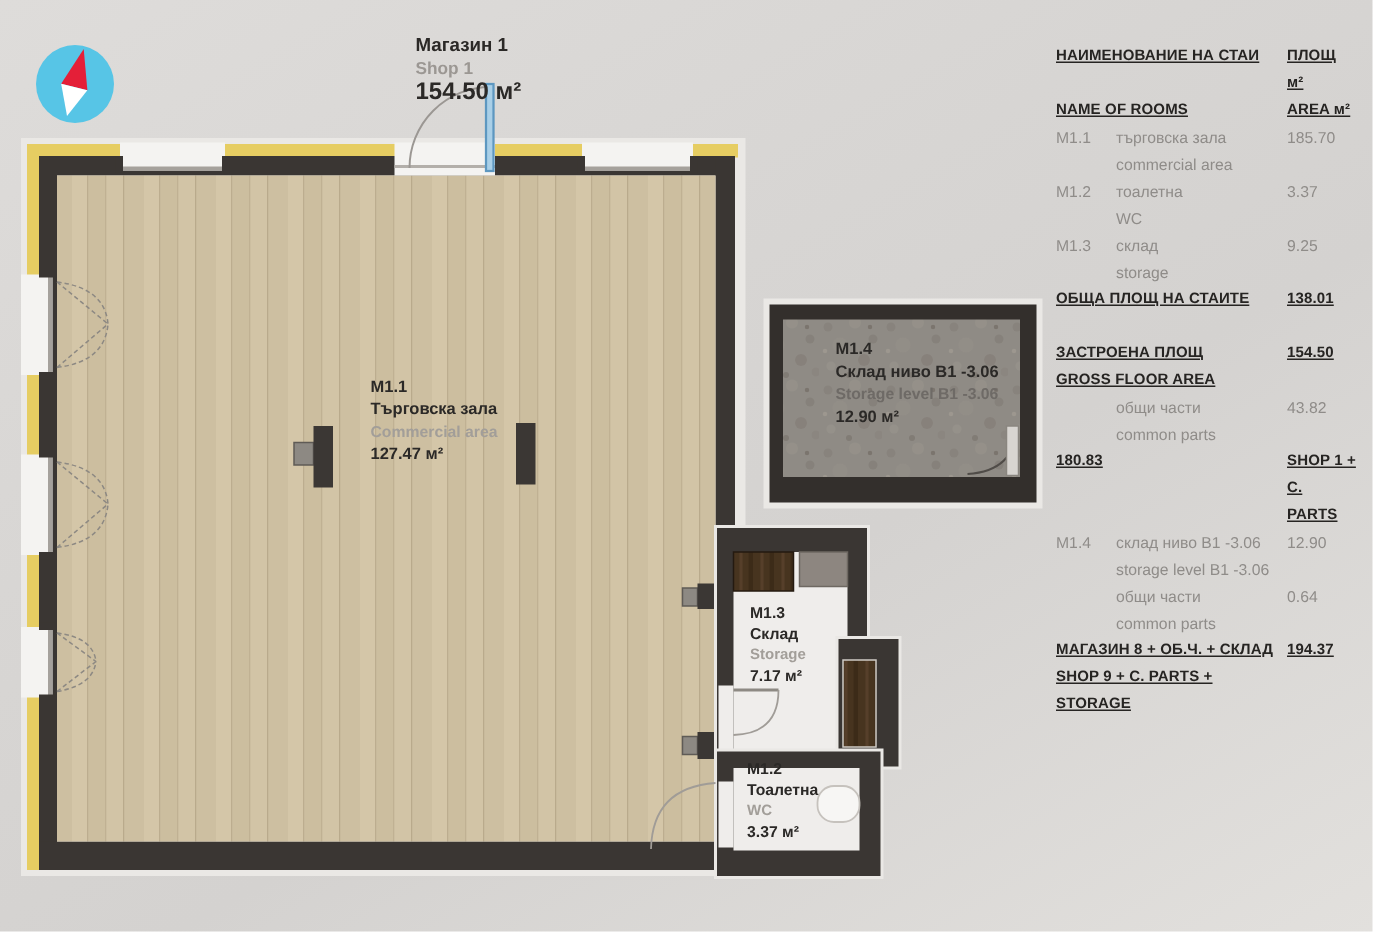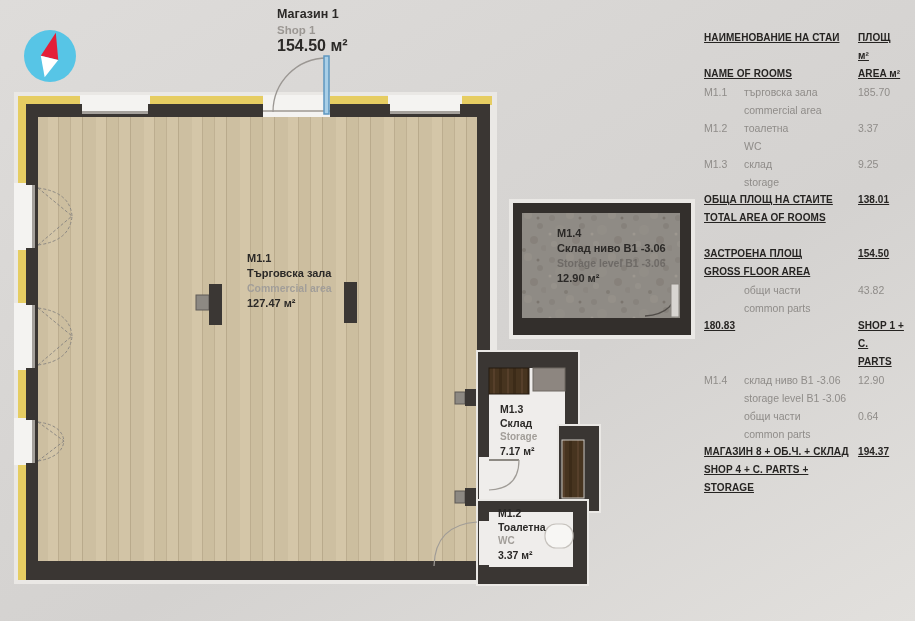--- a/index.html
+++ b/index.html
@@ -8,21 +8,21 @@
     position:relative;width:915px;height:621px;overflow:hidden;
     background:linear-gradient(150deg,#dedcda 0%,#d7d5d3 40%,#d4d2d0 60%,#e2e0dd 100%);
   }
   svg{display:block;}
   .plan-svg{position:absolute;left:0;top:0;}
   .compass{position:absolute;left:12px;top:18px;}
   
   .lbl{position:absolute;line-height:15px;}
   .lbl .id, .lbl .bg, .lbl .area{font-weight:bold;color:#2b2927;font-size:11px;}
   .lbl .en{color:#a29e99;font-size:10.5px;font-weight:bold;}
-  .shop-lbl{left:277px;top:6px;line-height:16px;}
+  .shop-lbl{left:277px;top:22px;line-height:16px;}
   .shop-lbl .id{font-size:12.5px;}
   .shop-lbl .en{font-size:11.5px;color:#9b9793;}
   .shop-lbl .area{font-size:16px;}
   .m11-lbl{left:247px;top:251px;}
   .m14-lbl{left:557px;top:226px;}
   .m14-lbl .en{color:#6e6a66;}
   .m13-lbl{left:500px;top:402px;line-height:14px;}
   .m13-lbl .id,.m13-lbl .bg,.m13-lbl .area{font-size:10.5px;}
   .m13-lbl .en{font-size:10px;}
   .m12-lbl{left:498px;top:506px;line-height:14px;}
@@ -258,21 +258,20 @@
       <span class="lgd-gray">склад</span>
       <span class="lgd-gray val">9.25</span>
       <span></span>
       <span class="lgd-gray">storage</span>
       <span></span>
     </div>
 
     <div class="lrow wide">
       <span class="lgd-bold">ОБЩА ПЛОЩ НА СТАИТЕ</span>
       <span class="lgd-bold val">138.01</span>
-      <span class="lgd-bold">TOTAL AREA OF ROOMS</span>
       <span></span>
     </div>
 
     <div class="lgd-spacer"></div>
 
     <div class="lrow wide">
       <span class="lgd-bold">ЗАСТРОЕНА ПЛОЩ</span>
       <span class="lgd-bold val">154.50</span>
       <span class="lgd-bold">GROSS FLOOR AREA</span>
       <span></span>
@@ -307,17 +306,17 @@
       <span class="lgd-gray">общи части</span>
       <span class="lgd-gray val">0.64</span>
       <span></span>
       <span class="lgd-gray">common parts</span>
       <span></span>
     </div>
 
     <div class="lrow wide">
       <span class="lgd-bold">МАГАЗИН 8 + ОБ.Ч. + СКЛАД</span>
       <span class="lgd-bold val">194.37</span>
-      <span class="lgd-bold">SHOP 4 + C. PARTS + STORAGE</span>
+      <span class="lgd-bold">SHOP 9 + C. PARTS + STORAGE</span>
       <span></span>
     </div>
   </div>
 </div>
 
 </body></html>

